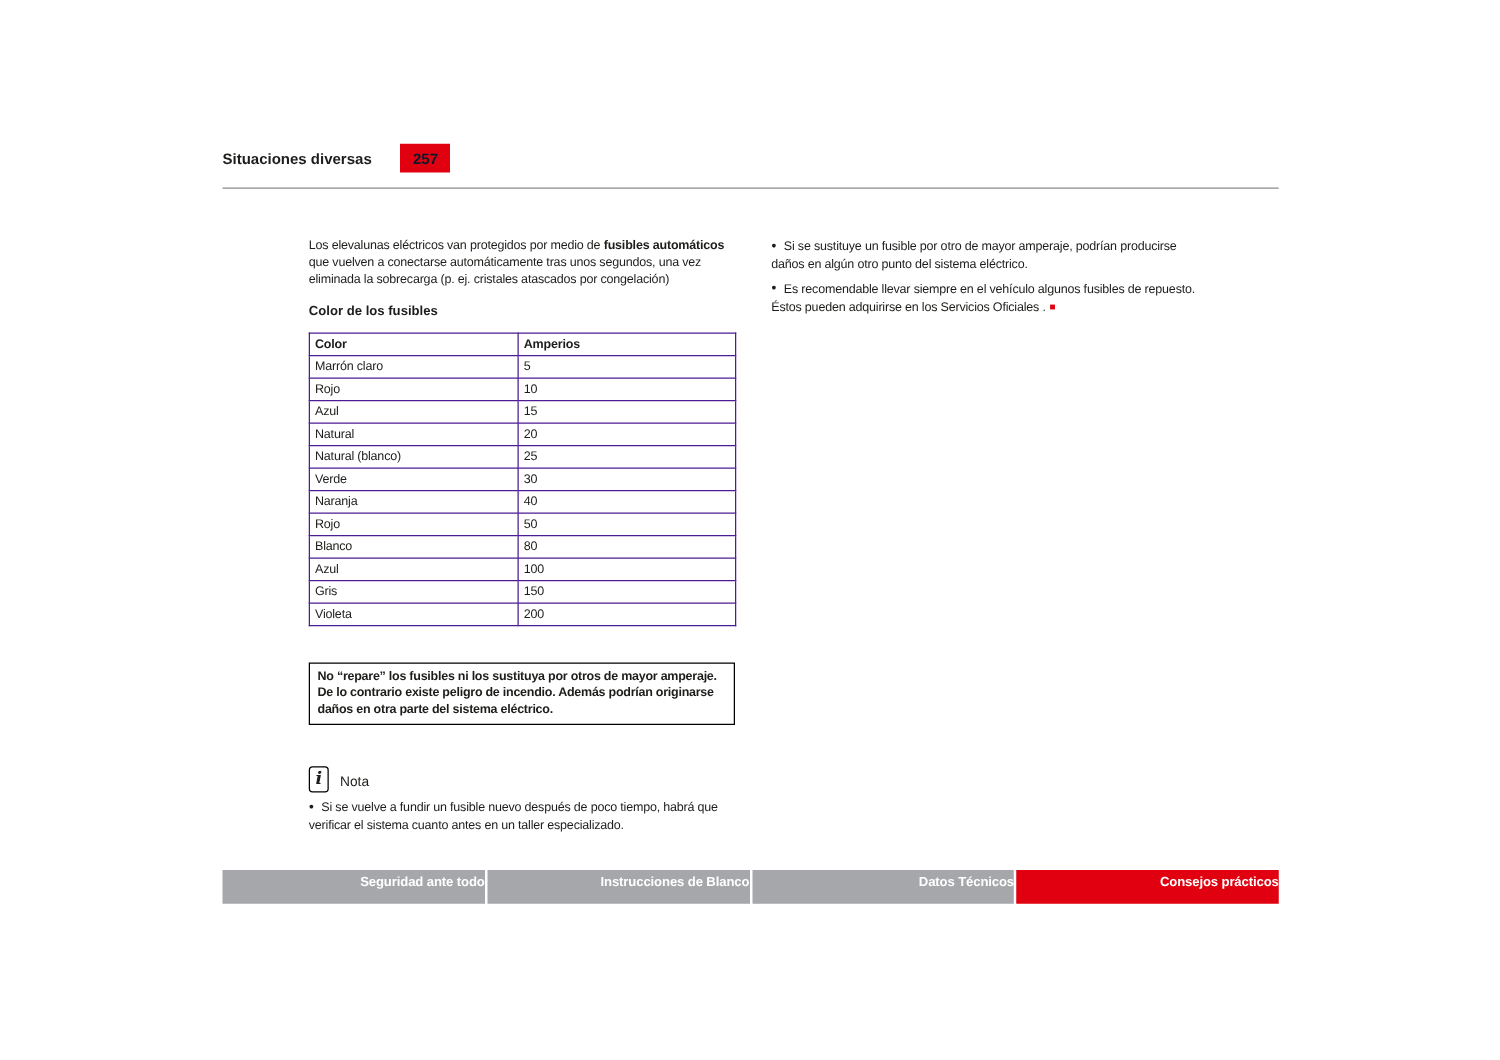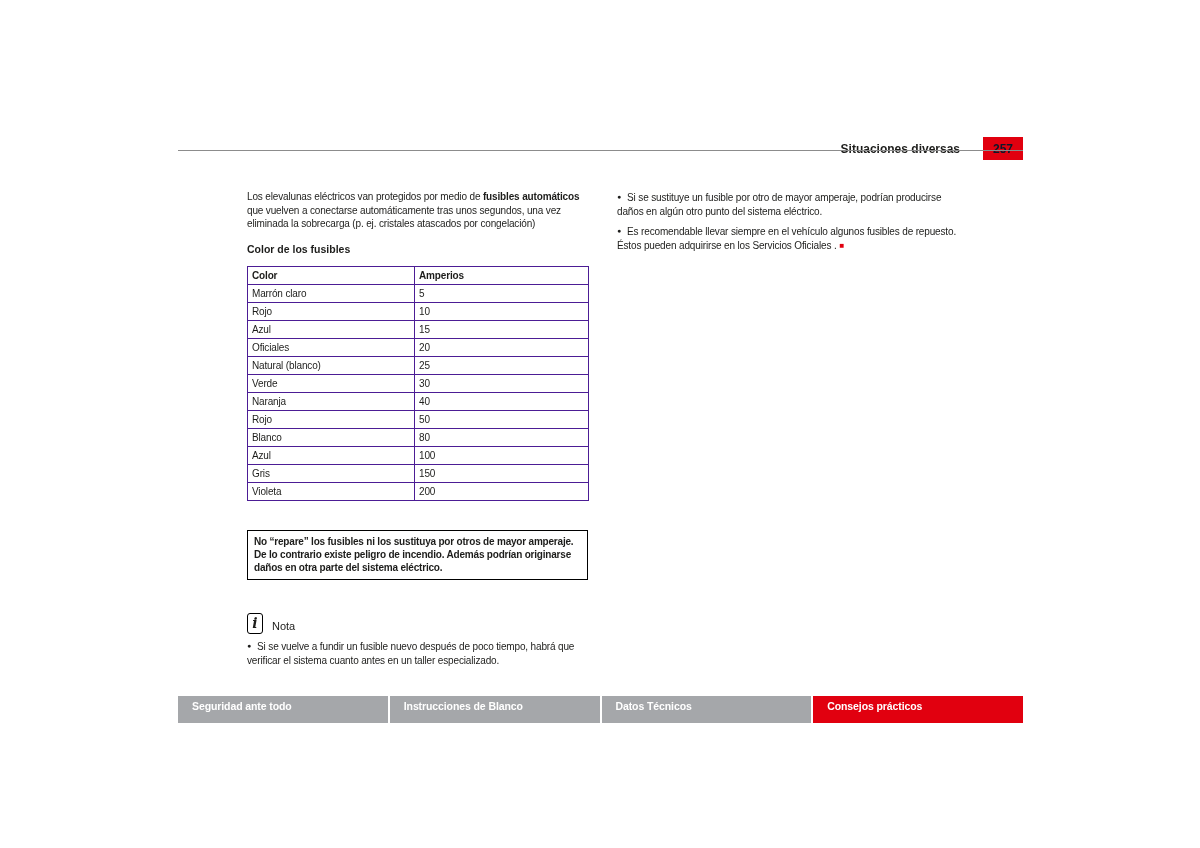--- a/index.html
+++ b/index.html
@@ -5,22 +5,22 @@
   * { margin:0; padding:0; box-sizing:border-box; }
   html,body { background:#ffffff; }
   .page {
     position:relative; width:1200px; height:848px; background:#ffffff;
     font-family:"Liberation Sans", sans-serif; color:#1d1d1b; overflow:hidden;
   }
   .txt { letter-spacing:-0.15px; }
 
   
   .header-row {
-    position:absolute; left:178px; top:137px; width:845px; height:23px;
-    display:flex; justify-content:flex-end; align-items:center; gap:23px;
+    position:absolute; left:178px; top:115px; width:845px; height:23px;
+    display:flex; align-items:center; gap:23px;
   }
   .section-title { font-size:12px; font-weight:bold; color:#1d1d1b; }
   .page-number-box {
     width:40px; height:23px; background:#e1000f; color:#0f172a;
     font-size:12px; font-weight:bold; display:flex; align-items:center; justify-content:center;
   }
   .header-rule { position:absolute; left:178px; top:150px; width:845px; height:1px; background:#8c8c8c; }
 
   
   .intro { position:absolute; left:247px; top:190px; width:347px; font-size:10px; line-height:13.5px; }
@@ -52,21 +52,21 @@
 
   
   .bullet-para { margin:0 0 6px 0; }
   .bullet { font-size:7px; vertical-align:2px; margin-right:6px; color:#1d1d1b; }
   .end-marker { color:#e1000f; font-size:8px; margin-left:3px; vertical-align:1px; }
 
   
   .right-col { position:absolute; left:617px; top:190px; width:350px; font-size:10px; line-height:13.5px; }
 
   
-  .footer { position:absolute; left:178px; top:696px; width:845px; height:27px; display:flex; gap:2px; }
+  .footer { position:absolute; left:178px; top:696px; width:845px; height:27px; display:flex; gap:2px;text-align:right; }
   .footer-tab {
     flex:1; background:#a5a7aa; color:#ffffff; font-size:10.5px; font-weight:bold;
     padding:4px 0 0 14px; letter-spacing:-0.1px;
   }
   .footer-tab.active { background:#e1000f; }
 </style>
 </head>
 <body>
 
 <div class="page">
@@ -99,21 +99,21 @@
         </tr>
       <tr>
           <td>Rojo</td>
           <td>10</td>
         </tr>
       <tr>
           <td>Azul</td>
           <td>15</td>
         </tr>
       <tr>
-          <td>Oficiales</td>
+          <td>Natural</td>
           <td>20</td>
         </tr>
       <tr>
           <td>Natural (blanco)</td>
           <td>25</td>
         </tr>
       <tr>
           <td>Verde</td>
           <td>30</td>
         </tr>

